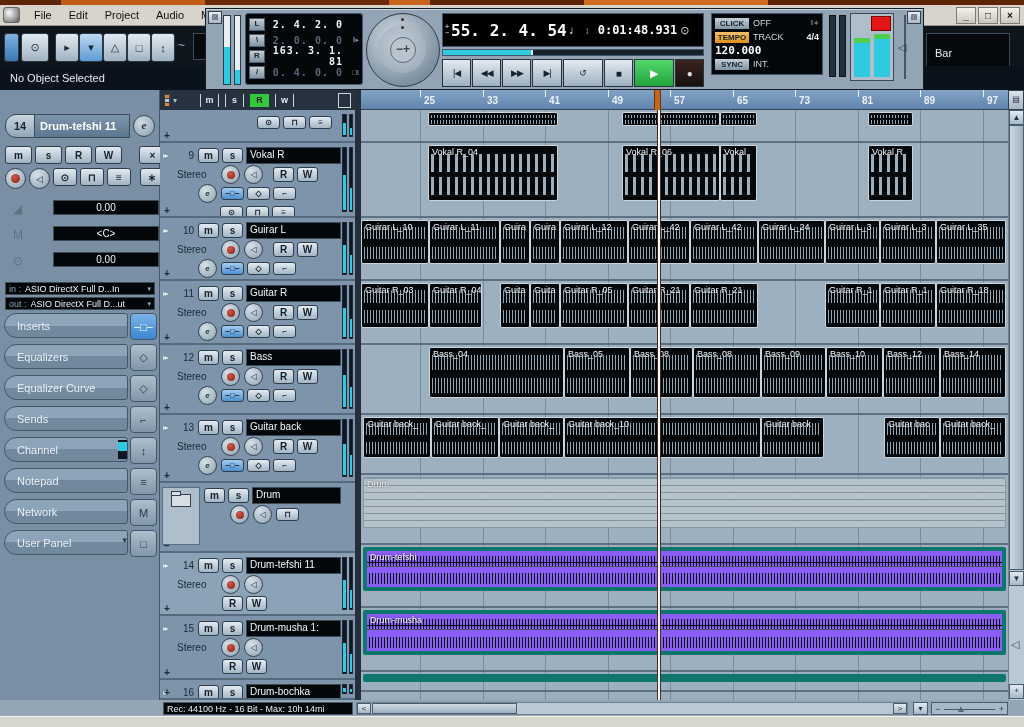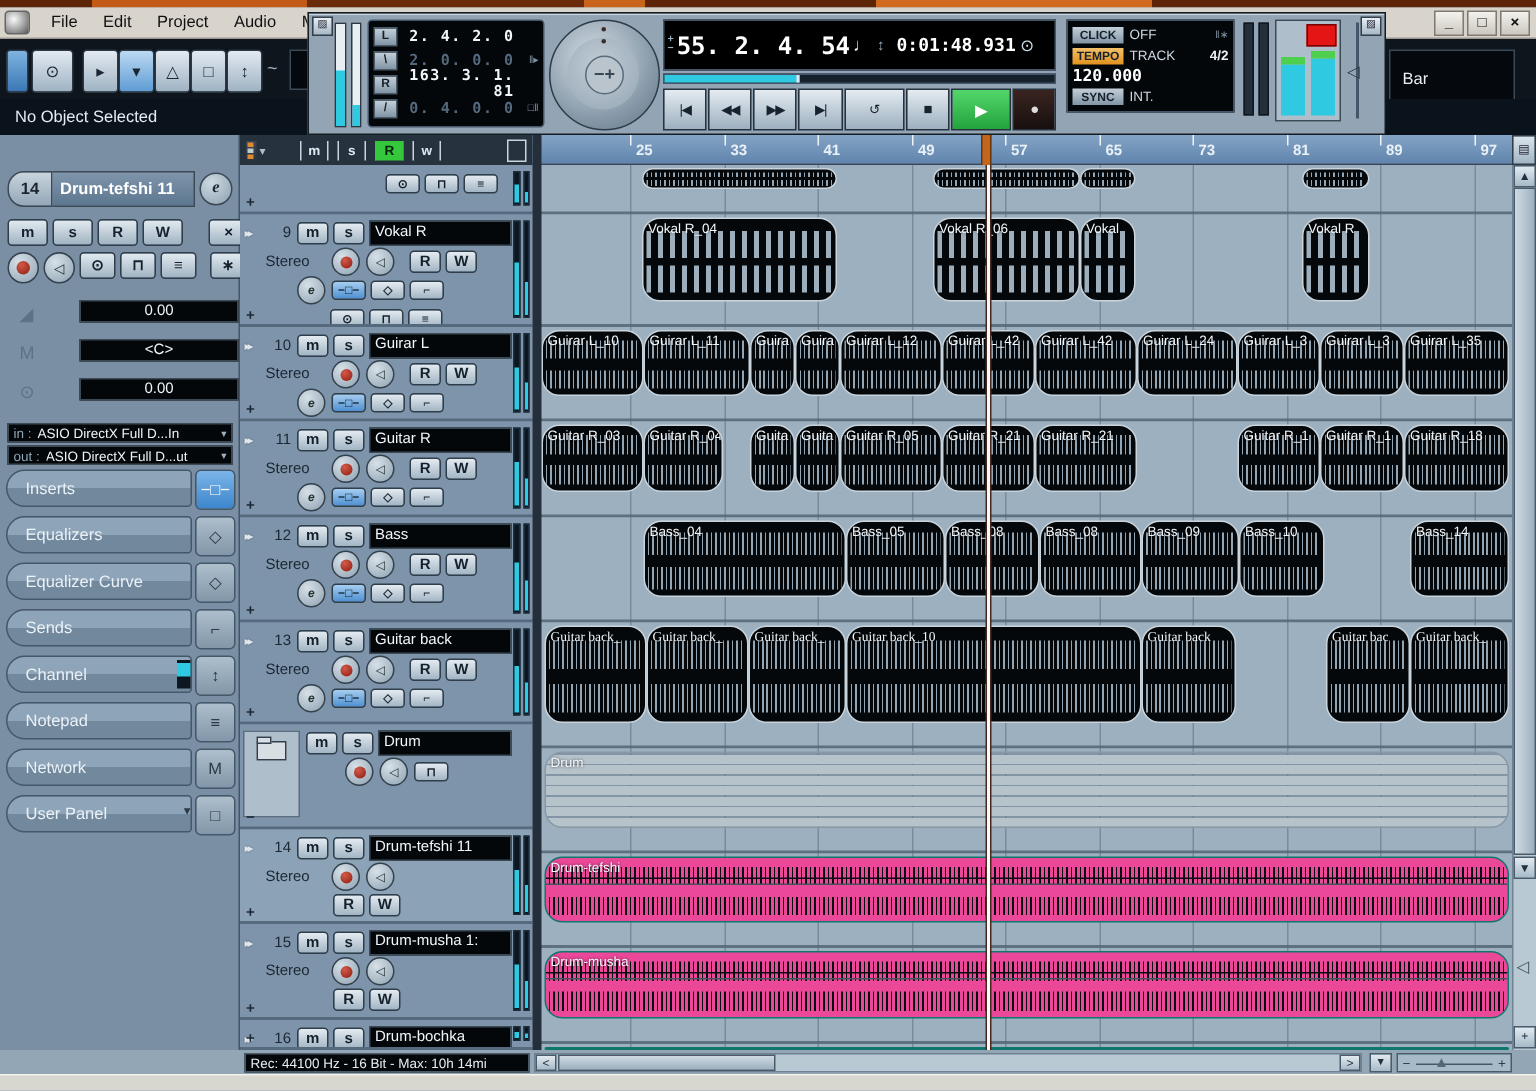--- a/index.html
+++ b/index.html
@@ -182,23 +182,23 @@
     border-bottom:1px solid #34455a;box-sizing:border-box}
   .rtick{position:absolute;top:0;width:1px;height:7px;background:#eef3f8}
   .rlab{position:absolute;top:5px;color:#e9f0f7;font:bold 10px "Liberation Sans",sans-serif}
   #rmarker{position:absolute;top:0;width:7px;height:20px;background:#c2661e;border-left:1px solid #6e3408;border-right:1px solid #6e3408;box-sizing:border-box}
   #rulercorner{left:1008px;top:90px;width:16px;height:20px;background:linear-gradient(#dbe4ea,#a2b5c4);
     border:1px solid #2f3e4a;box-sizing:border-box;font-size:8px;color:#223;text-align:center;line-height:18px}
   #lanes{position:absolute;left:0;top:20px;width:653px;height:590px;overflow:hidden}
   .lane{position:relative;border-bottom:2px solid #5d7183;background:#9db0bf;box-sizing:border-box}
   #grid{position:absolute;inset:0;z-index:1;pointer-events:none}
   #grid i{position:absolute;top:0;bottom:0;width:1px;background:rgba(84,104,124,.5)}
-  .ev{position:absolute;top:2px;bottom:15px;border-radius:12px;overflow:hidden;z-index:2;box-sizing:border-box}
+  .ev{position:absolute;top:2px;bottom:15px;border-radius:2px;overflow:hidden;z-index:2;box-sizing:border-box}
   .ev.dark{background:#05080a;border:1px solid #c9d4dc}
-  .ev.light{background:#ec4899;border:1px solid #0f766e}
+  .ev.light{background:#8b5cf6;border:4px solid #0f766e}
   .ev.folder{background:#b7c3cb;border:1px solid #88munch}
   .ev.folder{border:1px solid #8898a5;
     background:repeating-linear-gradient(180deg,rgba(110,128,144,.55) 0 1px,rgba(183,195,203,1) 1px 7px)}
   .evl{position:absolute;left:3px;top:1px;font-size:9px;color:#f2f6fa;white-space:nowrap;z-index:3;text-shadow:0 0 2px rgba(0,0,0,.7)}
   .wv{position:absolute;left:2px;right:2px;height:30%;
     background:repeating-linear-gradient(90deg,#93a5b2 0 1px,transparent 1px 3px)}
   .wv.t{top:14%} .wv.b{bottom:9%}
   .ev.sparse .wv{background:repeating-linear-gradient(90deg,#9dafbc 0 3px,transparent 3px 8px);height:34%}
   .ev.light .wv{background:repeating-linear-gradient(90deg,#0a0d10 0 1px,transparent 1px 3px)}
   .ev.light::after{content:"";position:absolute;left:0;right:0;top:30%;height:1px;background:#0a0d10;box-shadow:0 4px 0 #45535e}
@@ -319,21 +319,21 @@
   </div>
   <div id="tpclick">
     <div class="crow">
       <span class="chip">CLICK</span>
       <span class="cval">OFF</span>
       <span style="color:#7f93a5;font-size:7px">‖∗</span>
     </div>
     <div class="crow">
       <span class="chip tempo">TEMPO</span>
       <span class="cval">TRACK</span>
-      <span class="cright">4/2</span>
+      <span class="cright">4/4</span>
     </div>
     <div class="crow num">
         <span>120.000</span>
       </div>
     <div class="crow">
       <span class="chip">SYNC</span>
       <span class="cval">INT.</span>
     </div>
   </div>
   <div id="tpbars2">
@@ -931,27 +931,32 @@
         <div class="ev dark" style="left:406px;width:65px">
           <span class="evl">Bass_09</span>
           <i class="wv t"></i>
           <i class="wv b"></i>
         </div>
         <div class="ev dark" style="left:471px;width:57px">
           <span class="evl">Bass_10</span>
           <i class="wv t"></i>
           <i class="wv b"></i>
         </div>
+        <div class="ev dark" style="left:528px;width:57px">
+          <span class="evl">Bass_12</span>
+          <i class="wv t"></i>
+          <i class="wv b"></i>
+        </div>
         <div class="ev dark" style="left:585px;width:66px">
           <span class="evl">Bass_14</span>
           <i class="wv t"></i>
           <i class="wv b"></i>
         </div>
       </div>
-      <div class="lane" style="height: 84px; font-family: Liberation Serif, serif;">
+      <div class="lane" style="height: 60px;">
         <div class="ev dark" style="left:8px;width:68px">
           <span class="evl">Guitar back_</span>
           <i class="wv t"></i>
           <i class="wv b"></i>
         </div>
         <div class="ev dark" style="left:76px;width:68px">
           <span class="evl">Guitar back_</span>
           <i class="wv t"></i>
           <i class="wv b"></i>
         </div>

